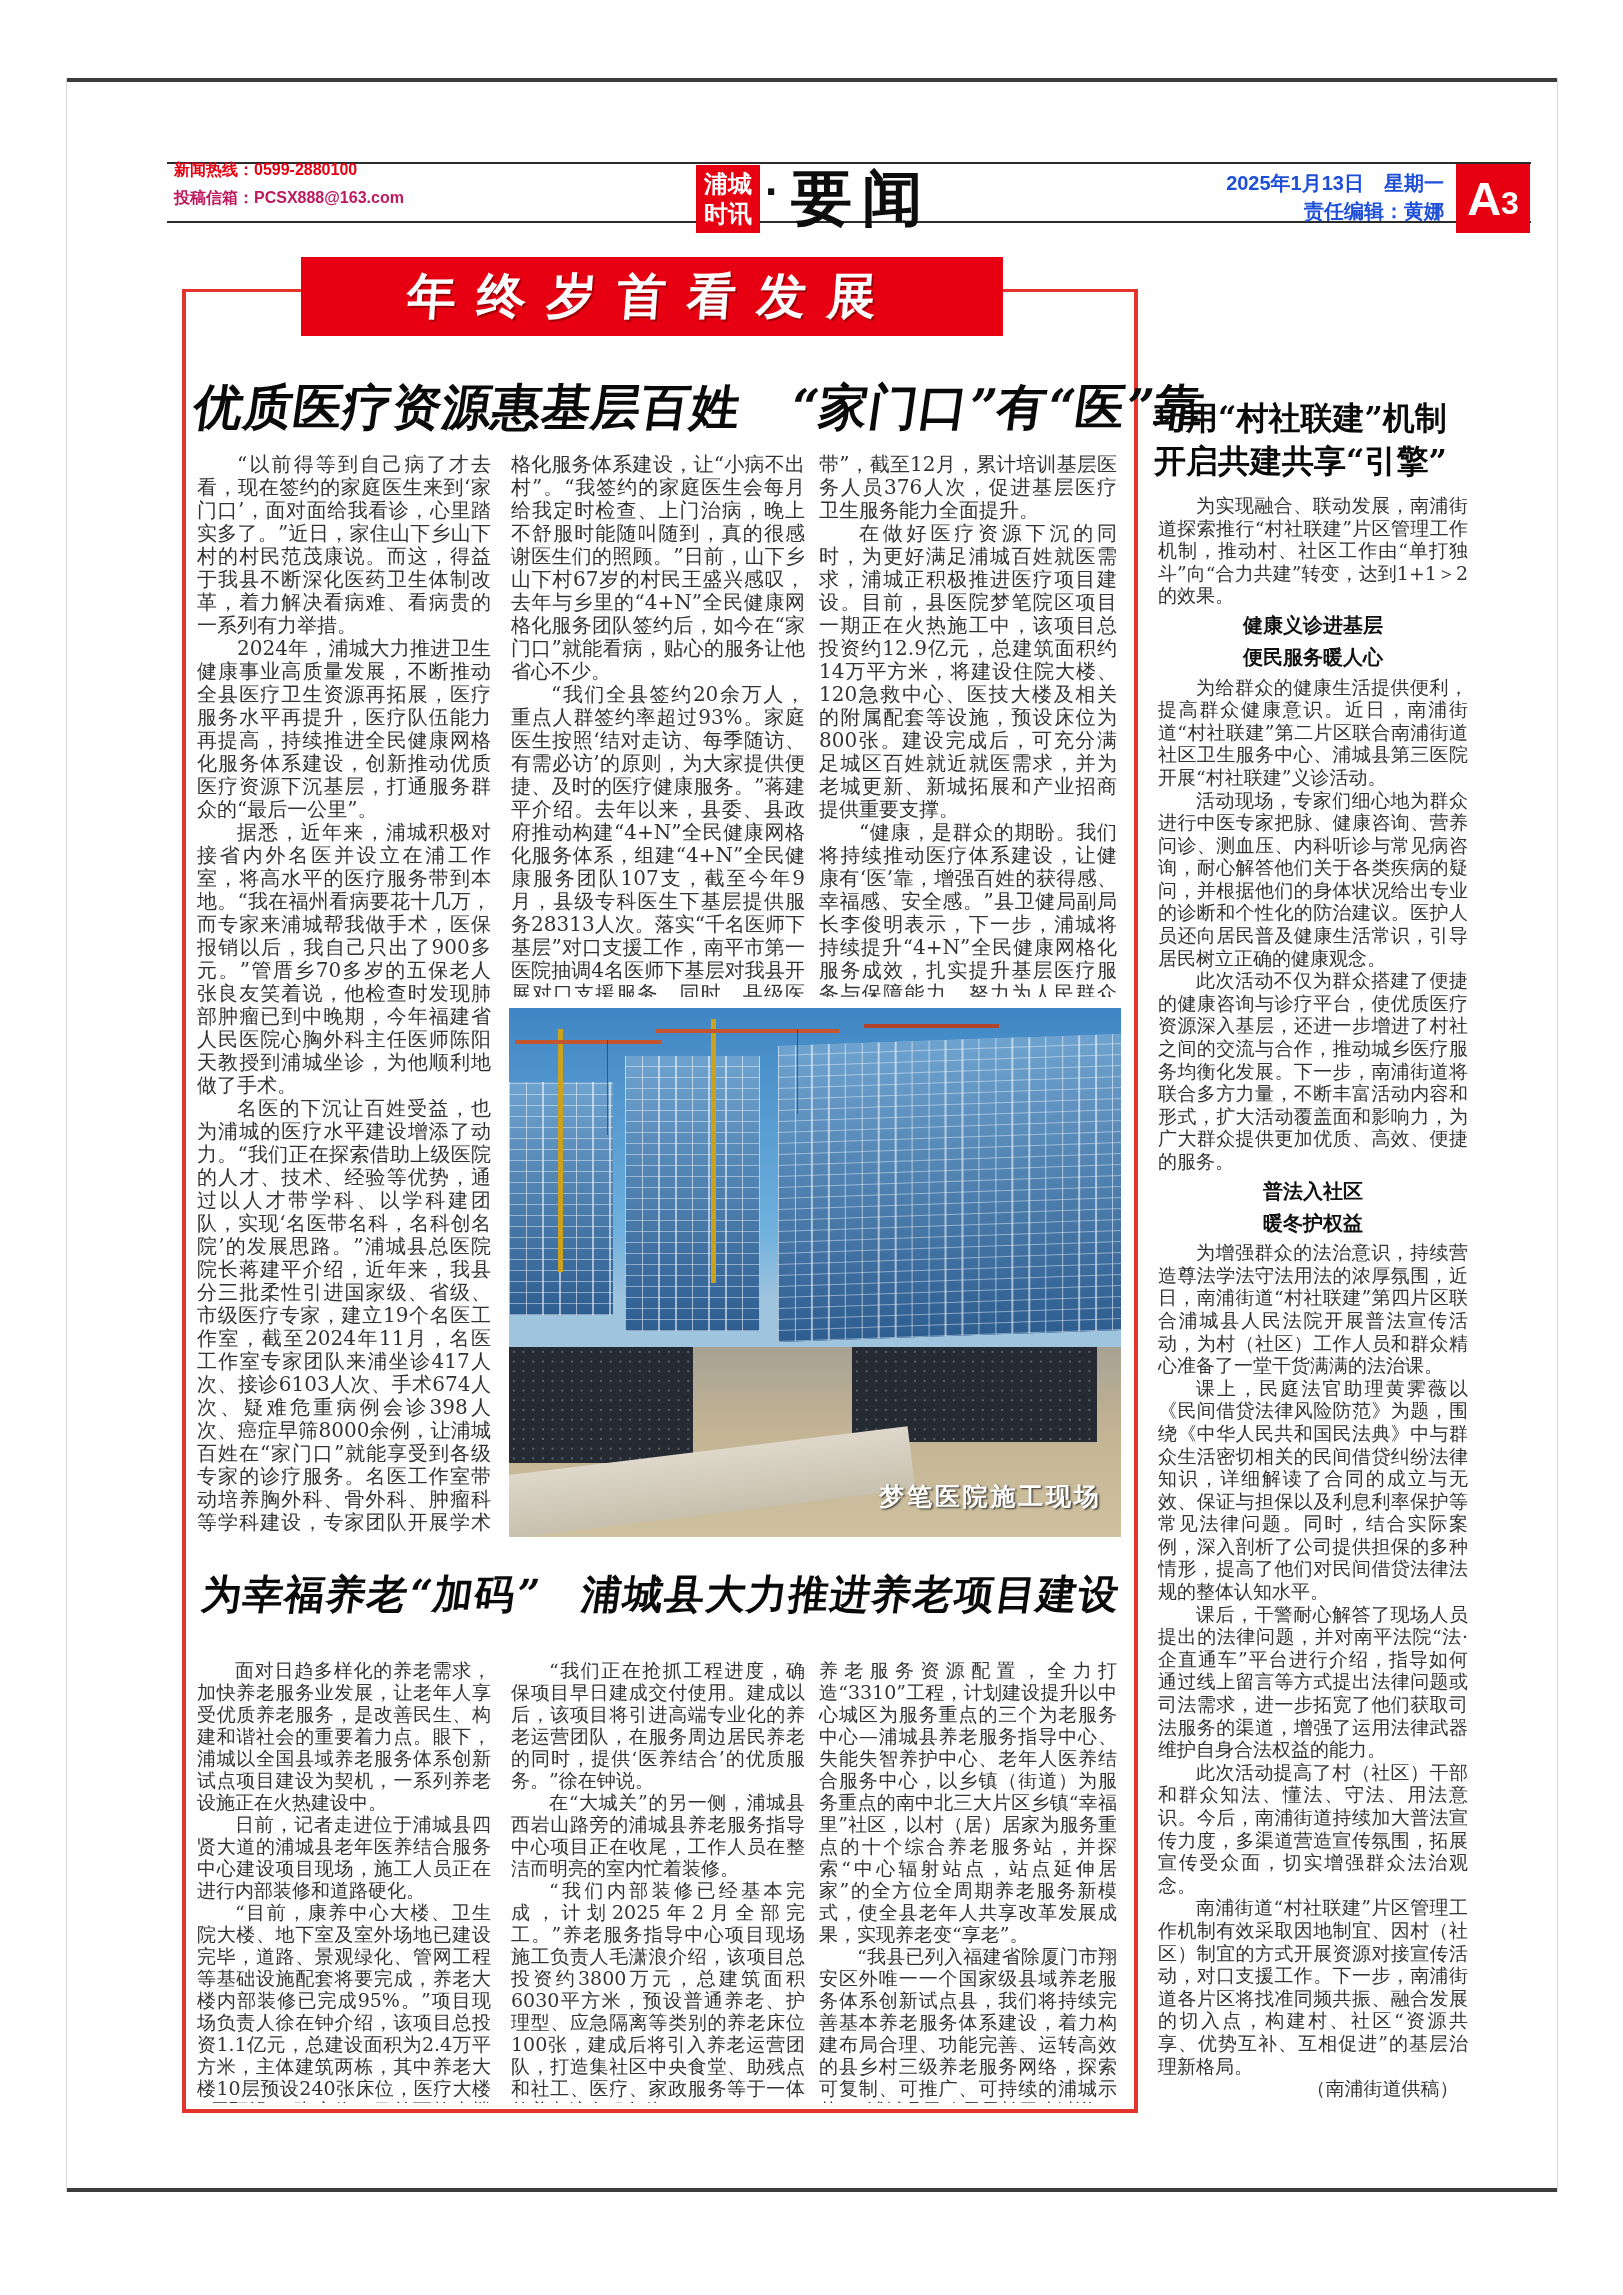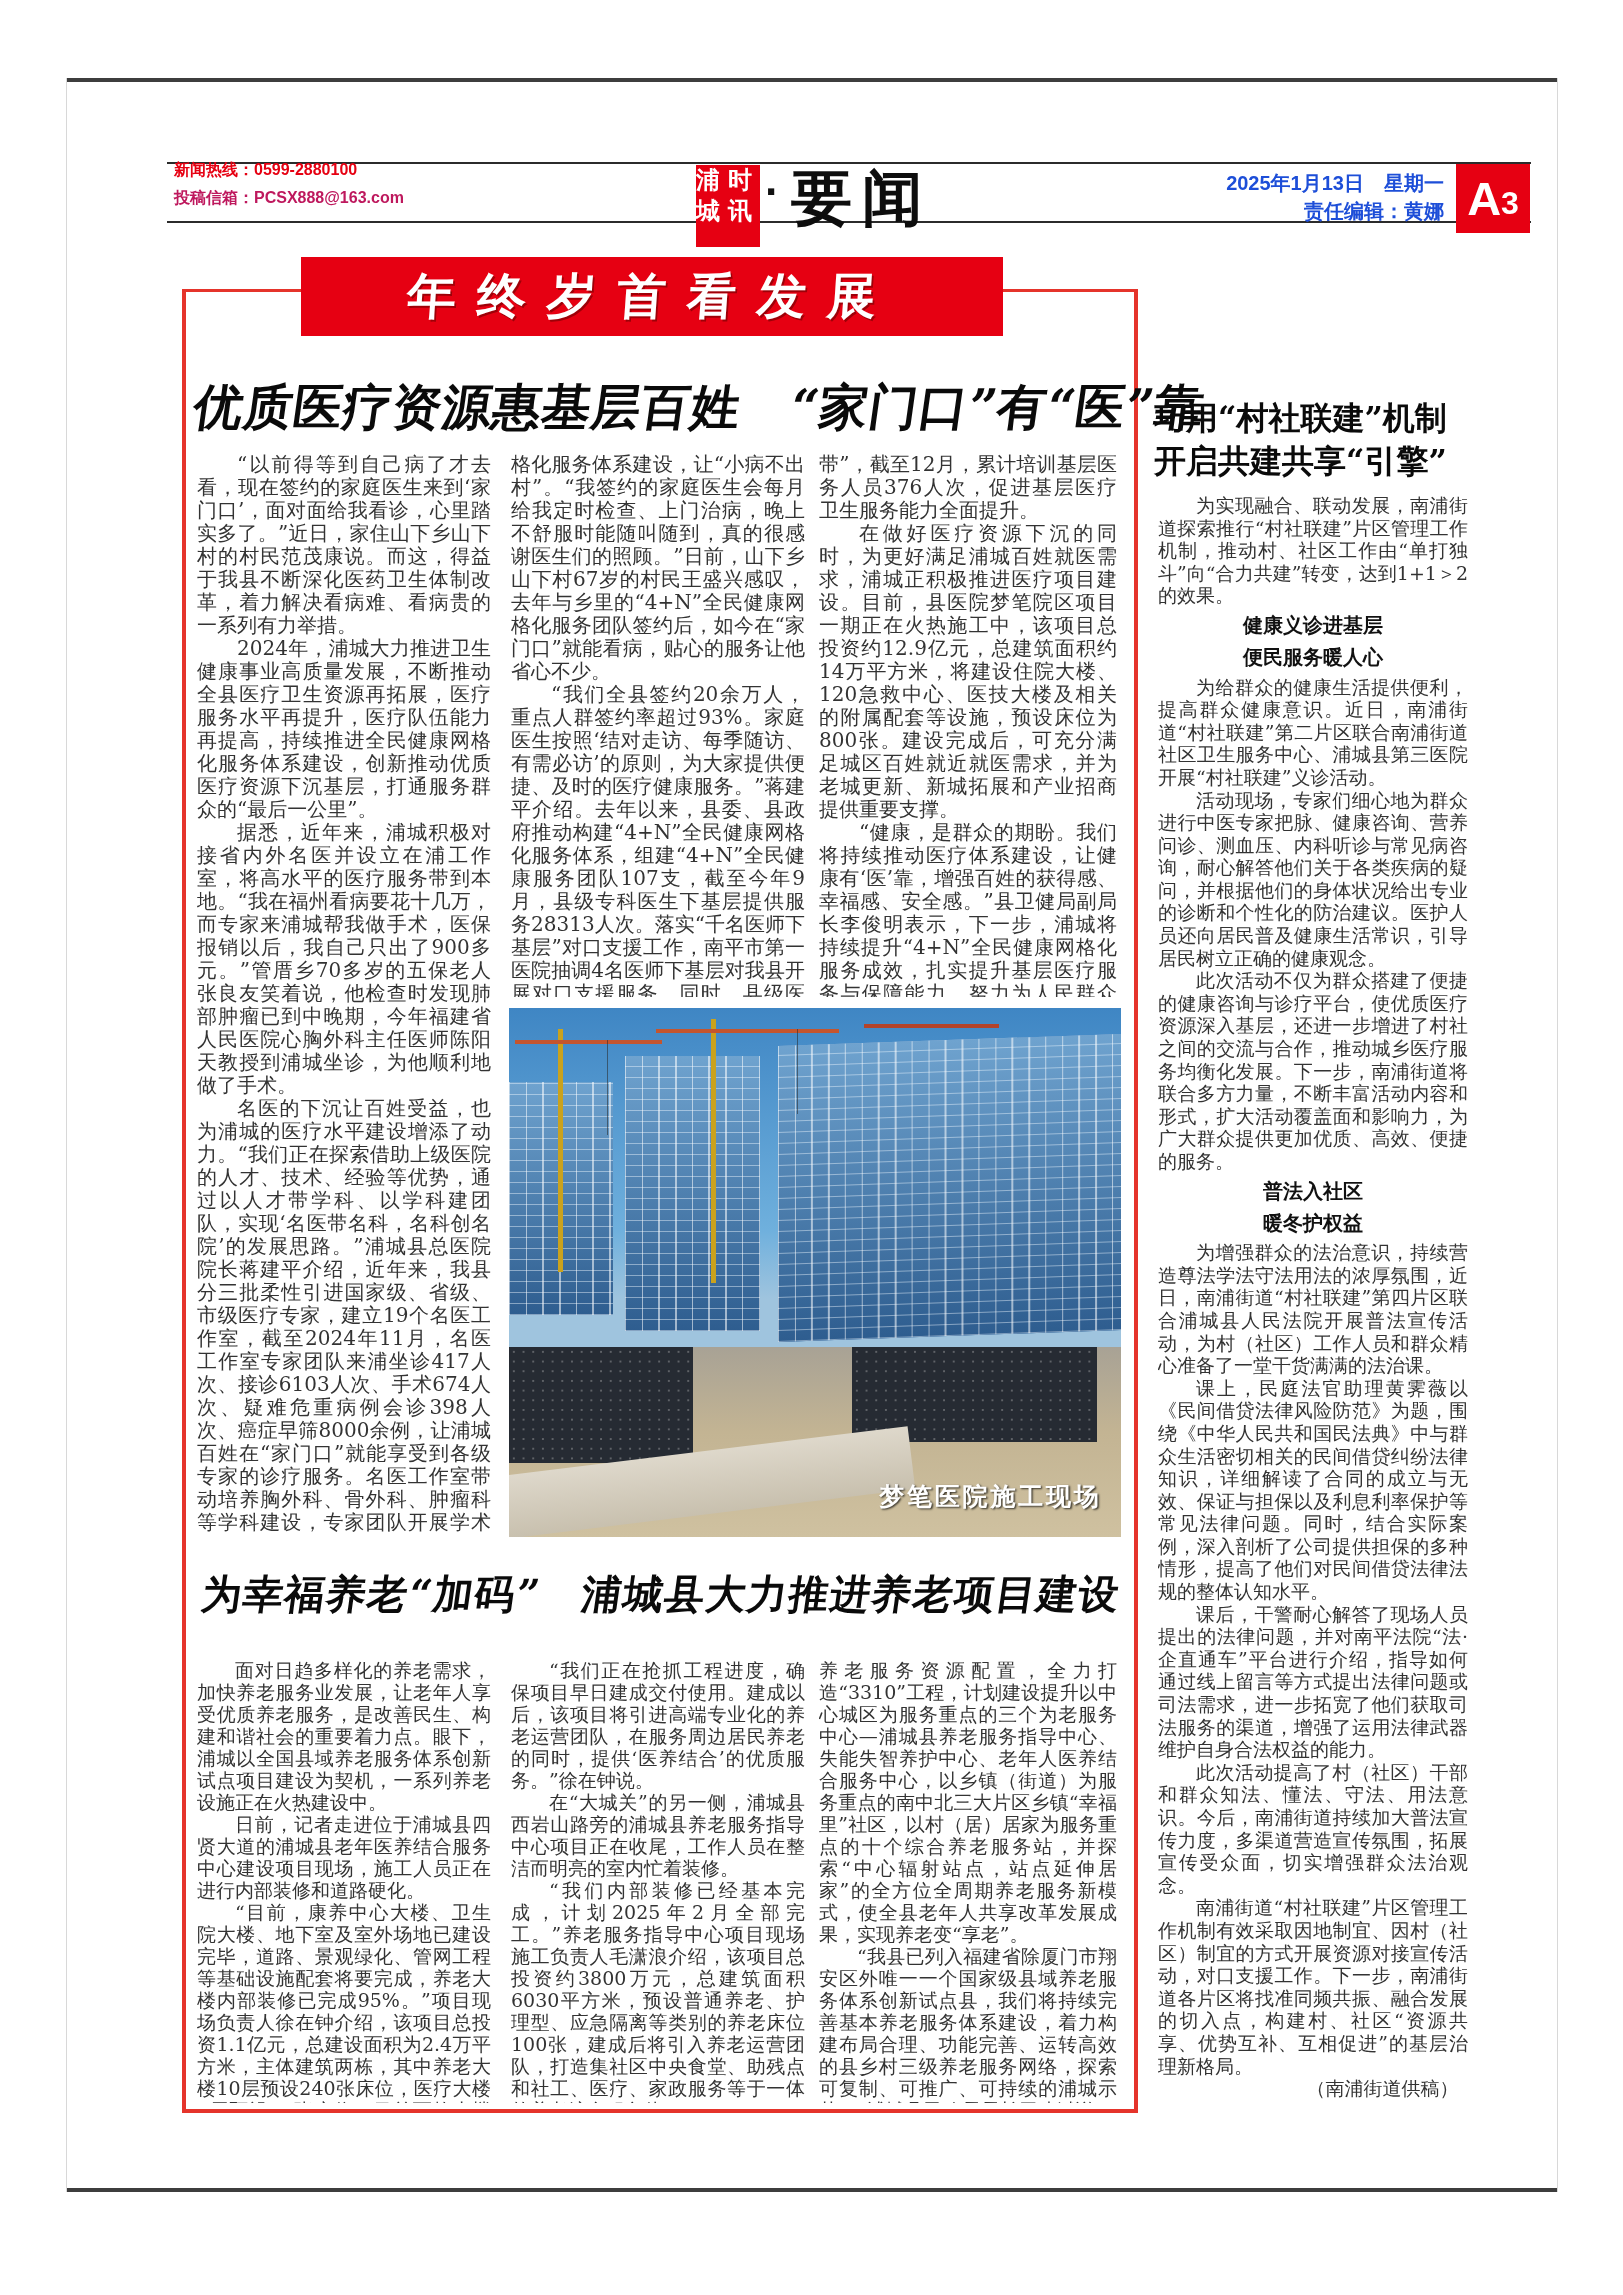--- a/index.html
+++ b/index.html
@@ -4,22 +4,22 @@
 <style>
   html,body{margin:0;padding:0;background:#ffffff;}
   body{width:1624px;height:2295px;position:relative;font-family:"DejaVu Serif","Liberation Serif",serif;color:#2f2f2f;overflow:hidden;}
   .hline{position:absolute;background:#3d3d3d;}
   .vline{position:absolute;background:#d8d8d8;}
   
   .hdr-rule{position:absolute;left:167px;width:1364px;height:2.1px;background:#2b2b2b;}
   .hdr-left{position:absolute;left:174px;top:156px;font-family:"Liberation Sans",sans-serif;font-weight:bold;font-size:16px;line-height:28px;}
   .hotline{color:#e60012;}
   .mailbox{color:#be185d;}
-  .masthead-box{position:absolute;left:696px;top:165px;width:64px;height:82px;background:#e60012;color:#fff;
-    font-family:"Liberation Sans",sans-serif;font-weight:bold;font-size:24px;line-height:30.5px;display:flex;justify-content:center;}
+  .masthead-box{position:absolute;left:696px;top:165px;width:64px;height:68px;background:#e60012;color:#fff;
+    font-family:"Liberation Sans",sans-serif;font-weight:bold;font-size:24px;line-height:30.5px;text-align:center;display:flex;flex-direction:column;justify-content:center;}
   .masthead-dot{position:absolute;left:765px;top:167px;font-size:44px;font-weight:bold;color:#111;font-family:"Liberation Sans",sans-serif;}
   .section-title{position:absolute;left:791px;top:158px;font-family:"Liberation Sans",sans-serif;font-weight:bold;font-size:61px;letter-spacing:9.7px;color:#0d0d0d;}
   .hdr-right{position:absolute;left:1111px;top:169px;width:333px;text-align:right;font-family:"Liberation Sans",sans-serif;font-weight:bold;font-size:20px;line-height:28px;color:#1d4ed8;}
   .page-badge{position:absolute;left:1456px;top:164px;width:74px;height:69px;background:#e60012;color:#fff;
     font-family:"Liberation Sans",sans-serif;font-weight:bold;display:flex;align-items:center;justify-content:center;}
   .page-badge .big{font-size:47px;}
   .page-badge .small{font-size:32px;margin-top:9.7px;}
   
   .frame-line{position:absolute;background:#e5342b;}
   .banner{position:absolute;left:301px;top:257px;width:702px;height:79px;background:#e60012;display:flex;align-items:center;justify-content:center;}

